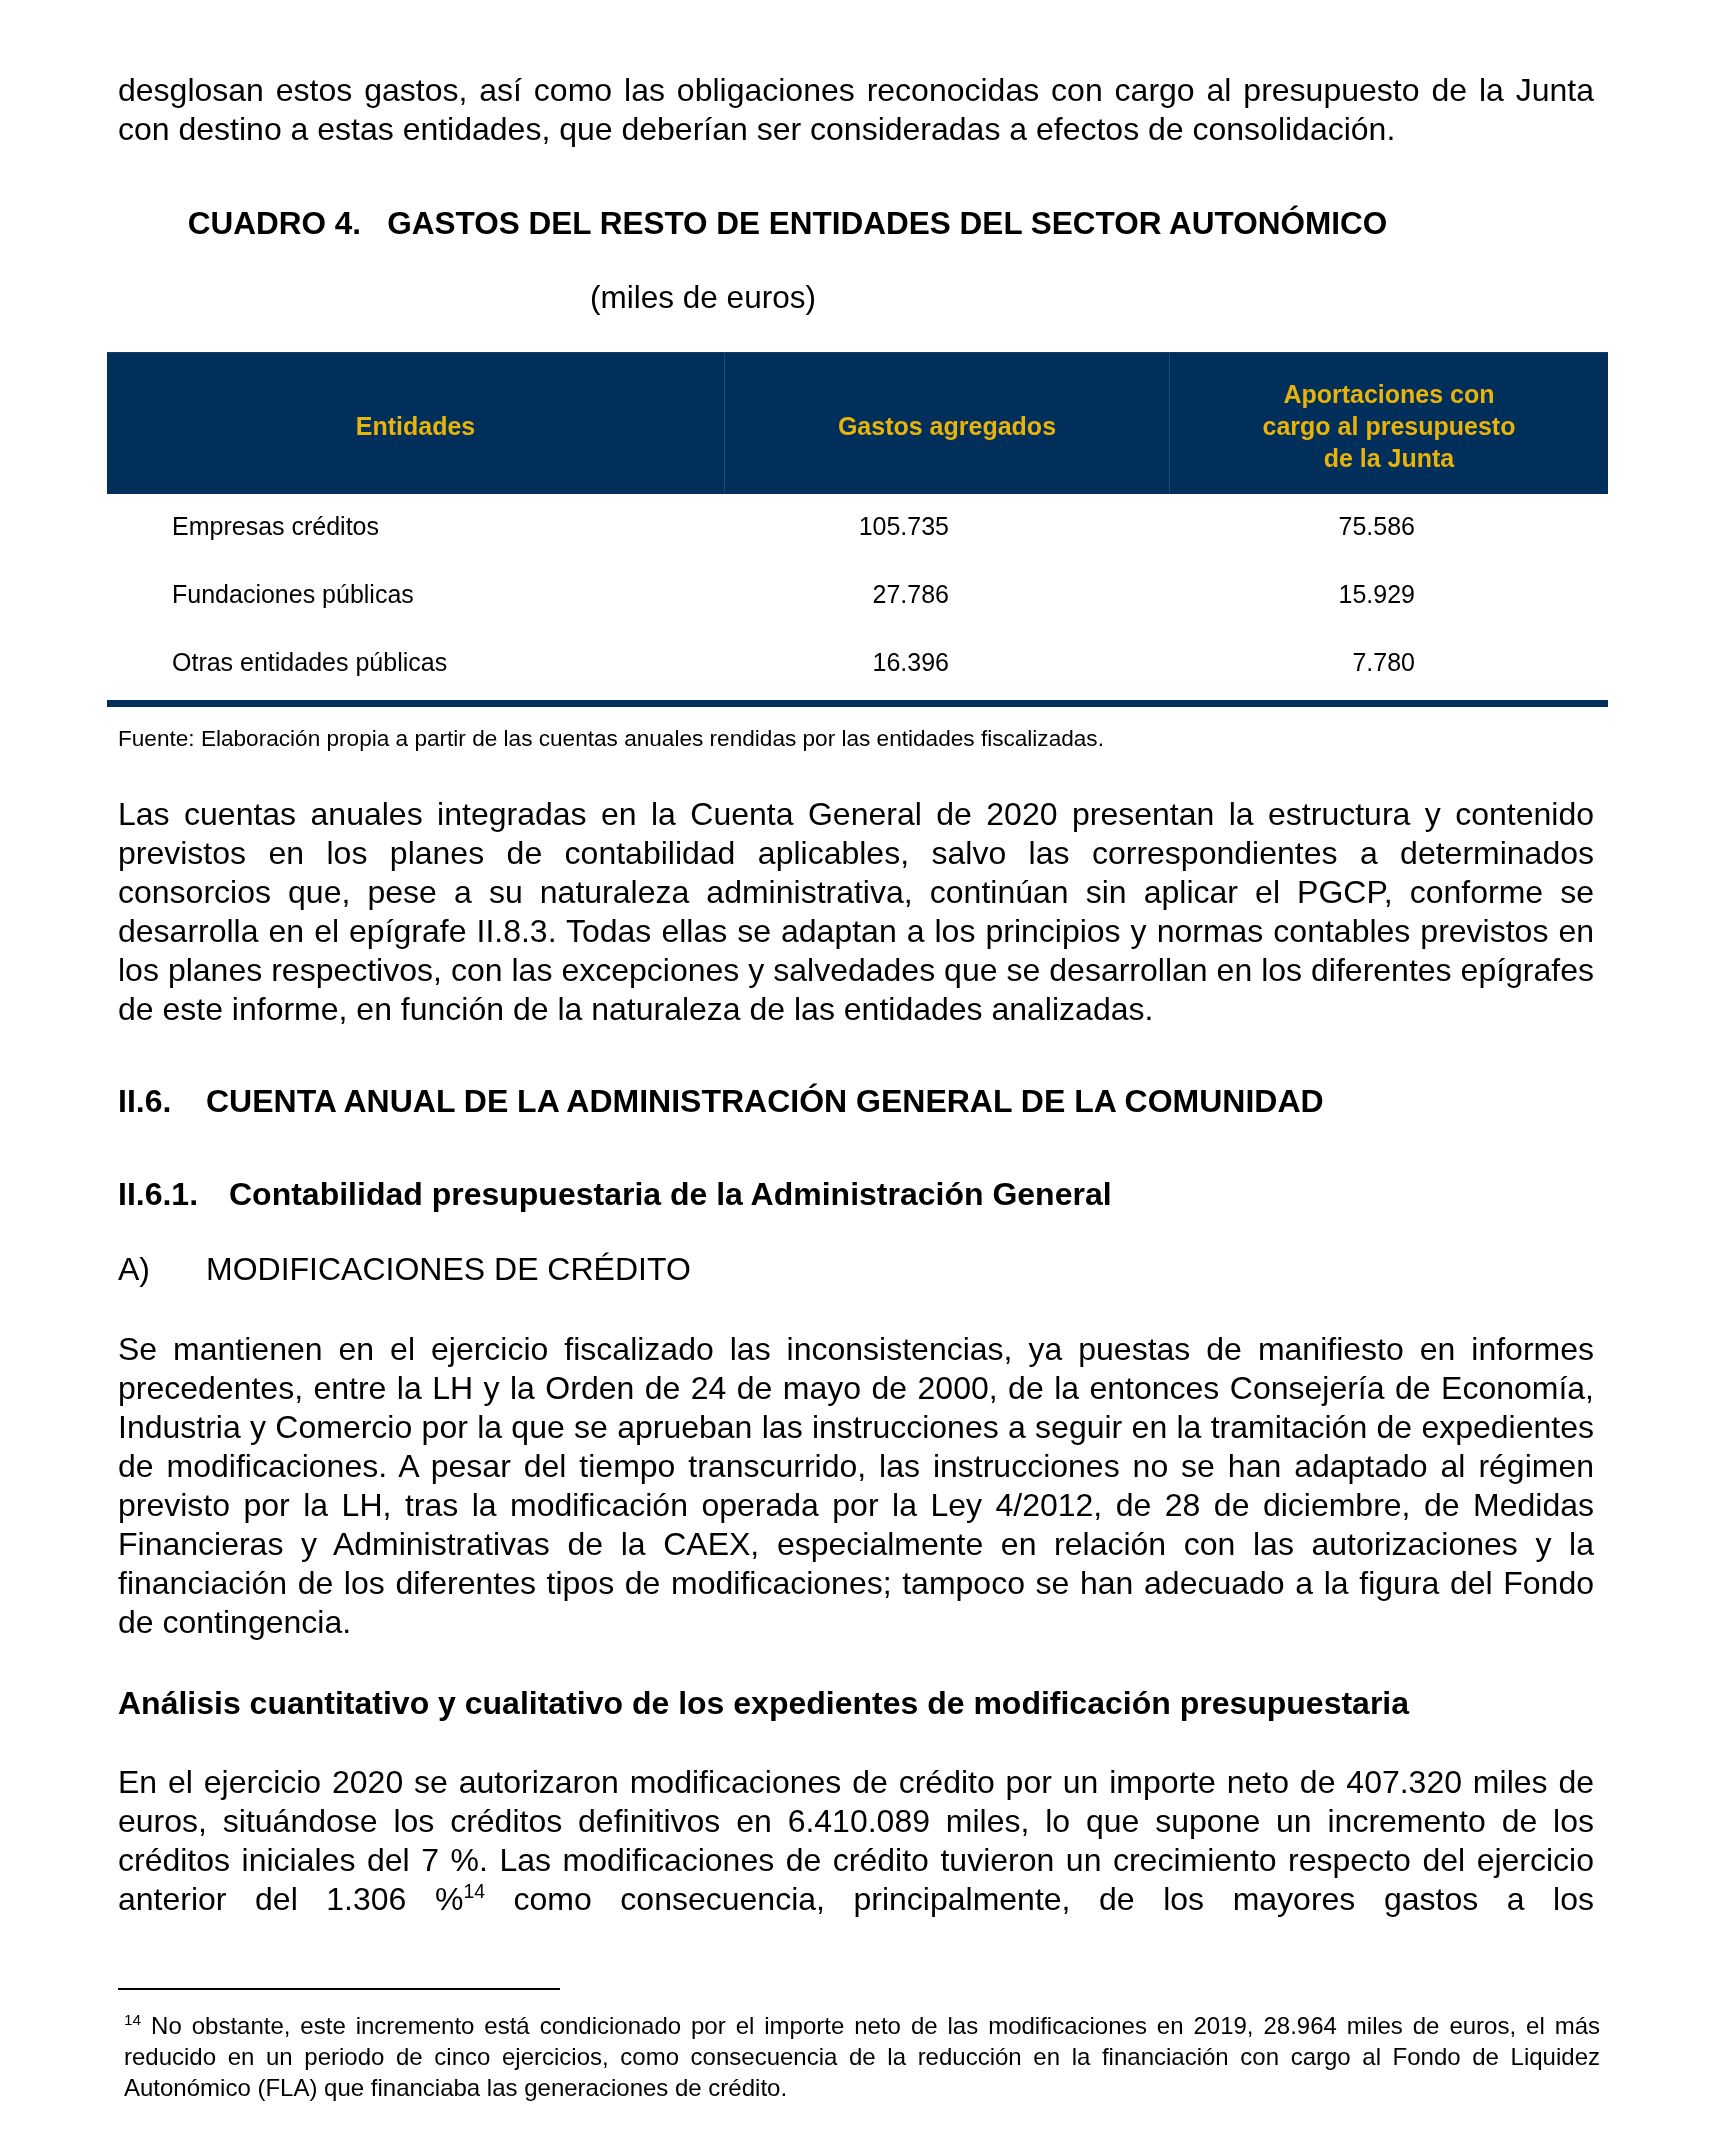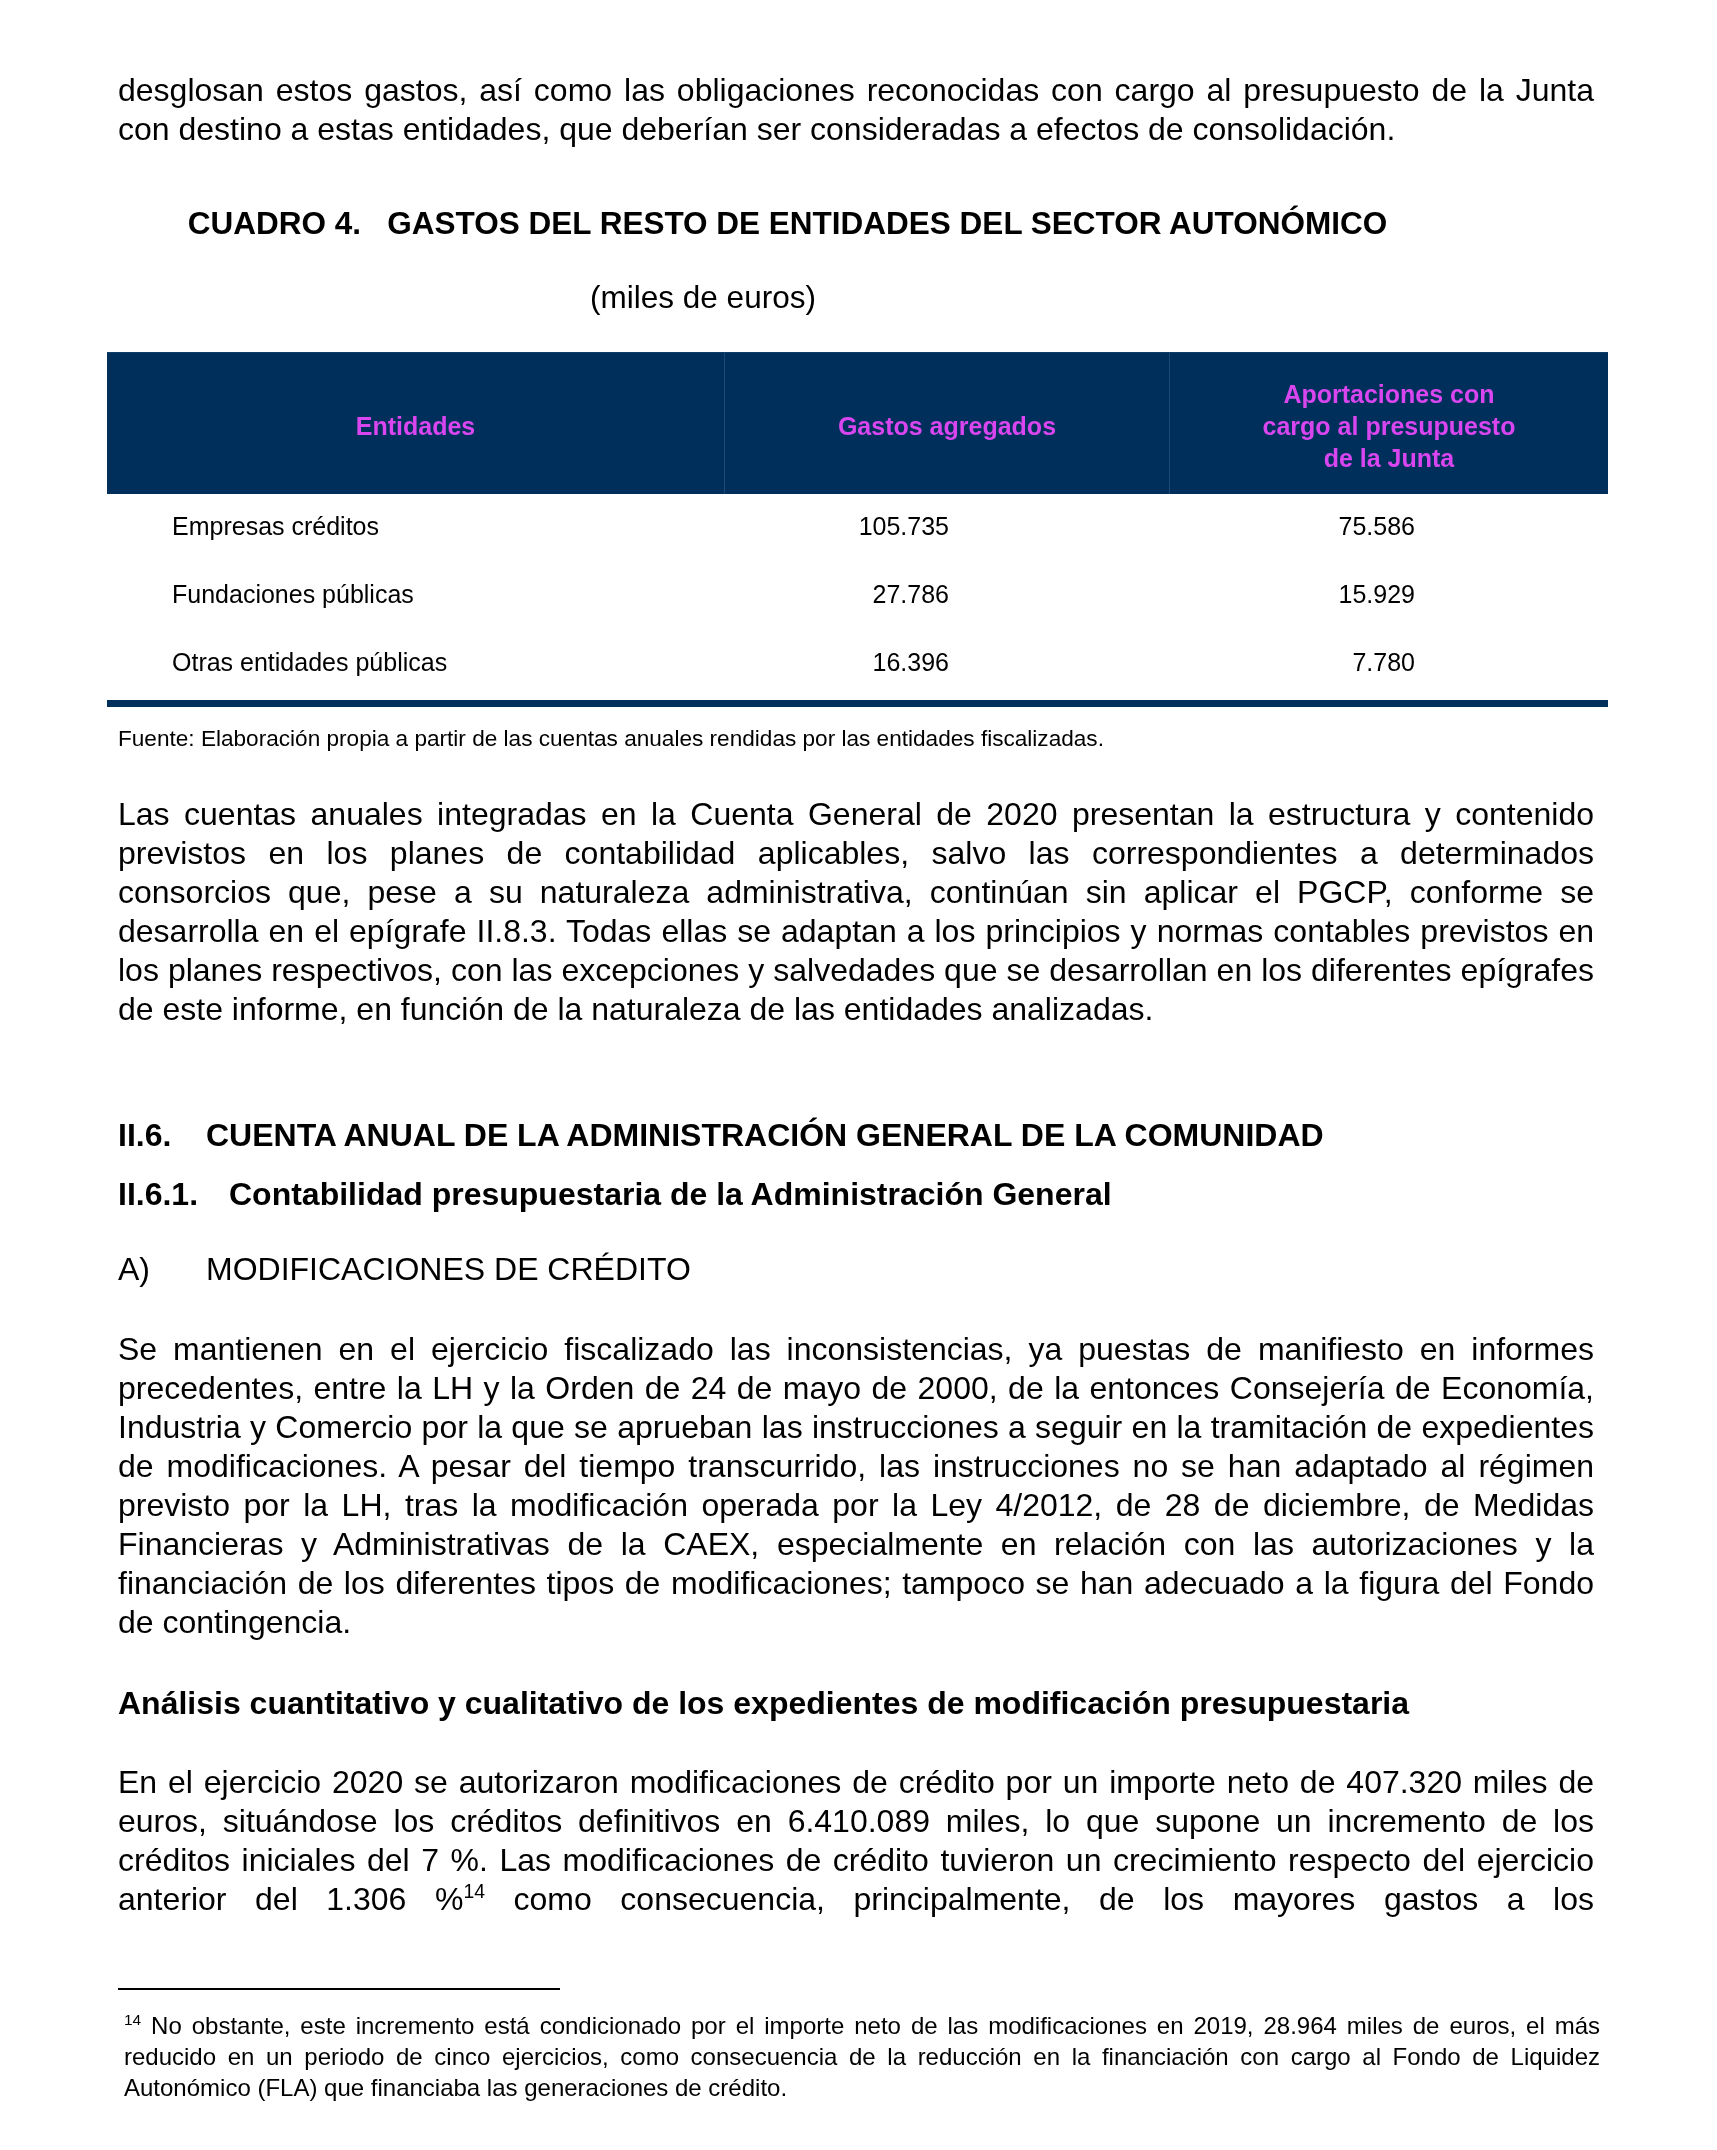--- a/index.html
+++ b/index.html
@@ -5,21 +5,21 @@
   html, body { margin:0; padding:0; background:#ffffff; }
   body { width:1718px; height:2151px; position:relative; overflow:hidden;
          font-family:"Liberation Sans", sans-serif; color:#000; }
   .para { position:absolute; left:118px; width:1476px; font-size:32px; line-height:39px;
           text-align:justify; text-align-last:left; margin:0; }
   .para.full-last { text-align-last:justify; }
   .title { position:absolute; left:0; width:1575px; text-align:center; font-weight:bold; font-size:31.5px; }
   .subtitle { position:absolute; left:0; width:1406px; text-align:center; font-size:31.5px; }
   .tbl { position:absolute; left:107px; top:352px; width:1501px; }
   .thead { position:relative; height:141px; background:#002f5c; display:flex; border-top:1.6px solid #0f3e6a; }
-  .th { color:#d946ef; font-weight:bold; font-size:25px; line-height:32px; display:flex; align-items:center; justify-content:center; text-align:center; box-sizing:border-box; padding-top:4.8px; }
+  .th { color:#eab308; font-weight:bold; font-size:25px; line-height:32px; display:flex; align-items:center; justify-content:center; text-align:center; box-sizing:border-box; padding-top:4.8px; }
   .th.c1 { width:617px; }
   .th.c2 { width:445px; border-left:0.8px solid #1b4a76; }
   .th.c3 { width:439px; border-left:0.8px solid #1b4a76; }
   .trow { position:relative; height:68px; font-size:25px; }
   .td { position:absolute; top:18px; white-space:nowrap; }
   .td.lbl { left:65px; }
   .td.v1 { right:659px; text-align:right; }
   .td.v2 { right:193px; text-align:right; }
   .tfoot-bar { position:absolute; left:107px; top:700px; width:1501px; height:6.5px; background:#002f5c; }
   .source { position:absolute; left:118px; top:726px; font-size:22.6px; }
@@ -68,21 +68,21 @@
     <span class="td v2">7.780</span>
   </div>
 </div>
 <div class="tfoot-bar"></div>
 
 <div class="source">Fuente: Elaboración propia a partir de las cuentas anuales rendidas por las entidades fiscalizadas.</div>
 
 <p class="para" style="top:795px;">Las cuentas anuales integradas en la Cuenta General de 2020 presentan la estructura y contenido previstos en los planes de contabilidad aplicables, salvo las correspondientes a determinados consorcios que, pese a su naturaleza administrativa, continúan sin aplicar el PGCP, conforme se desarrolla en el epígrafe II.8.3. Todas ellas se adaptan a los principios y normas contables previstos en los planes respectivos, con las excepciones y salvedades que se desarrollan en los diferentes epígrafes de este informe, en función de la naturaleza de las entidades analizadas.</p>
 
 <div class="heading bold" style="top:1083px;">
-  <span class="num" style="width:88px;margin-top:34px;">II.6.</span><span>CUENTA ANUAL DE LA ADMINISTRACIÓN GENERAL DE LA COMUNIDAD</span>
+  <span class="num" style="width:88px;">II.6.</span><span>CUENTA ANUAL DE LA ADMINISTRACIÓN GENERAL DE LA COMUNIDAD</span>
 </div>
 
 <div class="heading bold" style="top:1176px;">
   <span class="num" style="width:111px;">II.6.1.</span><span>Contabilidad presupuestaria de la Administración General</span>
 </div>
 
 <div class="heading" style="top:1251px;">
   <span class="num" style="width:88px;">A)</span><span>MODIFICACIONES DE CRÉDITO</span>
 </div>
 

